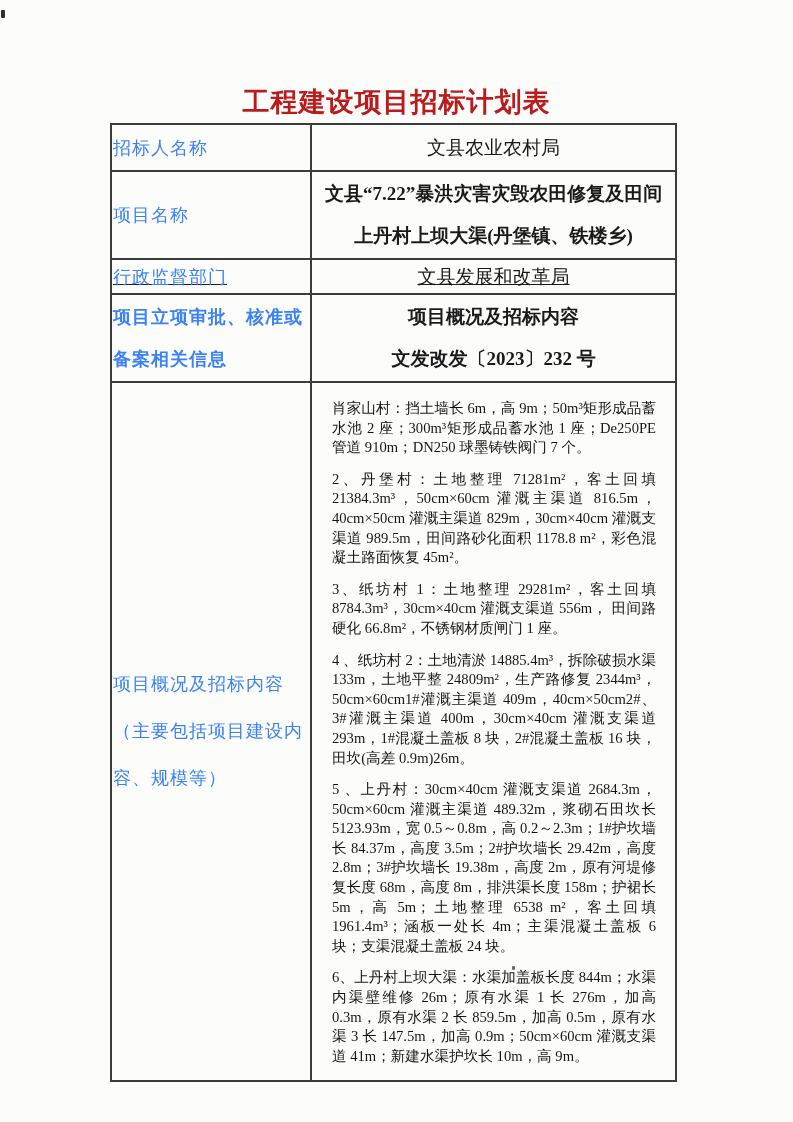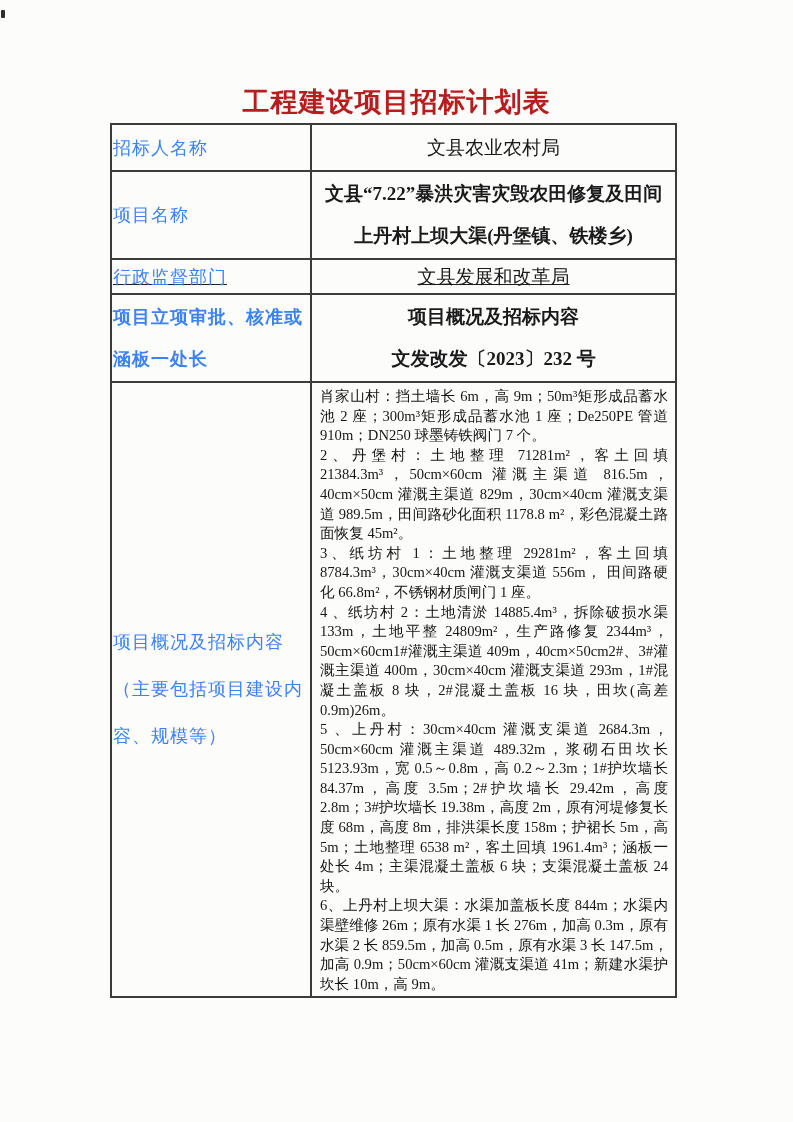--- a/index.html
+++ b/index.html
@@ -70,21 +70,21 @@
   .label-3line { line-height: 47px; margin-left: 44px; }
 
   td.content-cell {
     vertical-align: top;
     text-align: justify;
     font-size: 14.6px;
     line-height: 19.6px;
     padding: 4px 7px 2px 8px;
     color: #151515;
   }
-  td.content-cell p { margin: 0; }
+  td.content-cell p { margin: 12px; }
 
   .speck {
     position: absolute;
     background: #2e2e2e;
     border-radius: 1px;
   }
   .speck-a { left: 1px; top: 10px; width: 4px; height: 8px; }
   .speck-b { left: 512px; top: 966px; width: 3px; height: 4px; background: #6b6b6b; }
 </style>
 </head>
@@ -117,21 +117,21 @@
     </tr>
 
     <tr class="h-r3">
       <td class="label-cell">行政监督部门</td>
       <td class="value-cell">文县发展和改革局</td>
     </tr>
 
     <tr class="h-r4">
       <td class="label-cell mline">
         <div>项目立项审批、核准或</div>
-        <div>涵板一处长</div>
+        <div>备案相关信息</div>
       </td>
       <td class="value-cell mline">
         <div>项目概况及招标内容</div>
         <div>文发改发〔2023〕232 号</div>
       </td>
     </tr>
 
     <tr class="h-r5">
       <td class="label-cell label-3line">
         <div>项目概况及招标内容</div>

